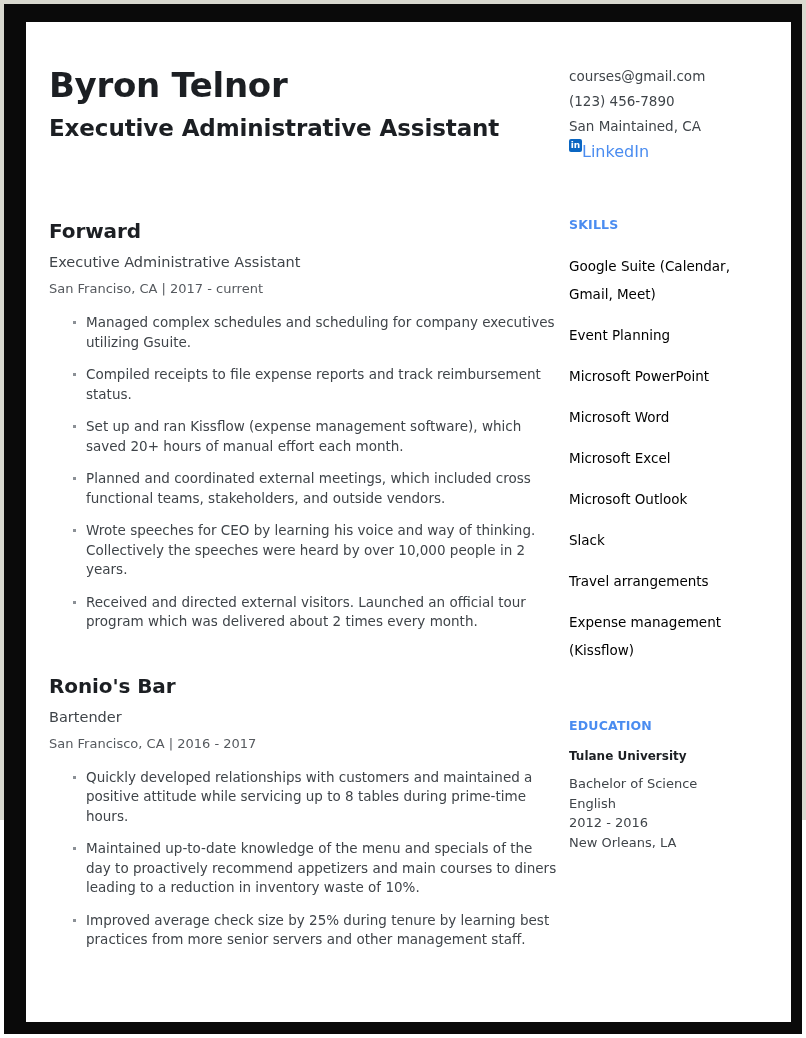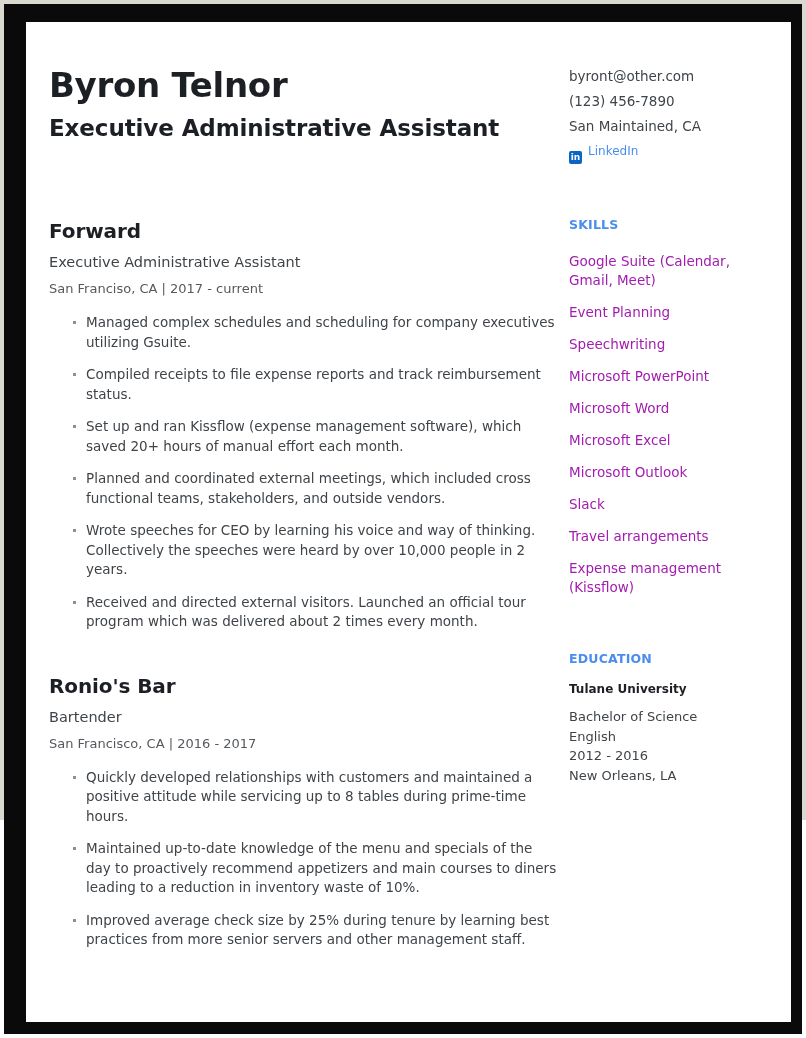--- a/index.html
+++ b/index.html
@@ -85,26 +85,25 @@
   .contact {
     padding-top: 42px;
   }
   .contact-line {
     font-size: 13.5px;
     color: #3f4449;
     line-height: 25px;
     white-space: nowrap;
   }
   .contact-link {
-    font-size: 12px;
+    font-size: 16px;
     color: #4a8cf0;
     line-height: 25px;
     display: flex;
-    align-items: flex-end;
-    gap: 6px;
+    align-items: flex-start;
     text-decoration: none;
   }
   .li-icon {
     display: inline-block;
     width: 13px;
     height: 13px;
     background: #0a66c2;
     border-radius: 2px;
     position: relative;
     flex: 0 0 auto;
@@ -171,22 +170,22 @@
     left: 24px;
     top: 8px;
     width: 3px;
     height: 3px;
     background: #8b9096;
   }
 
   
   .skill-item {
     font-size: 13.5px;
-    color: #a21caf;
-    line-height: 19px;
+    color: #000000;
+    line-height: 28px;
     margin-top: 13px;
   }
   .edu-school {
     font-size: 12px;
     font-weight: 700;
     color: #1c1f23;
     margin: 0;
     padding-top: 16px;
   }
   .edu-line {
@@ -232,36 +231,35 @@
             <ul class="bullets" style="padding-top:4px">
               <li>Quickly developed relationships with customers and maintained a positive attitude while servicing up to 8 tables during prime-time hours.</li>
               <li>Maintained up-to-date knowledge of the menu and specials of the day to proactively recommend appetizers and main courses to diners leading to a reduction in inventory waste of 10%.</li>
               <li>Improved average check size by 25% during tenure by learning best practices from more senior servers and other management staff.</li>
             </ul>
           </div>
         </div>
 
         <div class="col-side">
           <div class="contact">
-            <div class="contact-line">byront@other.com</div>
+            <div class="contact-line">courses@gmail.com</div>
             <div class="contact-line">(123) 456-7890</div>
             <div class="contact-line">San Maintained, CA</div>
             <a class="contact-link" href="#">
               <span class="li-icon"></span>
               <span>LinkedIn</span>
             </a>
           </div>
 
           <div style="height:53px"></div>
           <div class="sec-heading">SKILLS</div>
 
           <div style="padding-top:7px">
             <div class="skill-item">Google Suite (Calendar, Gmail, Meet)</div>
             <div class="skill-item">Event Planning</div>
-            <div class="skill-item">Speechwriting</div>
             <div class="skill-item">Microsoft PowerPoint</div>
             <div class="skill-item">Microsoft Word</div>
             <div class="skill-item">Microsoft Excel</div>
             <div class="skill-item">Microsoft Outlook</div>
             <div class="skill-item">Slack</div>
             <div class="skill-item">Travel arrangements</div>
             <div class="skill-item">Expense management (Kissflow)</div>
           </div>
 
           <div style="height:54px"></div>

